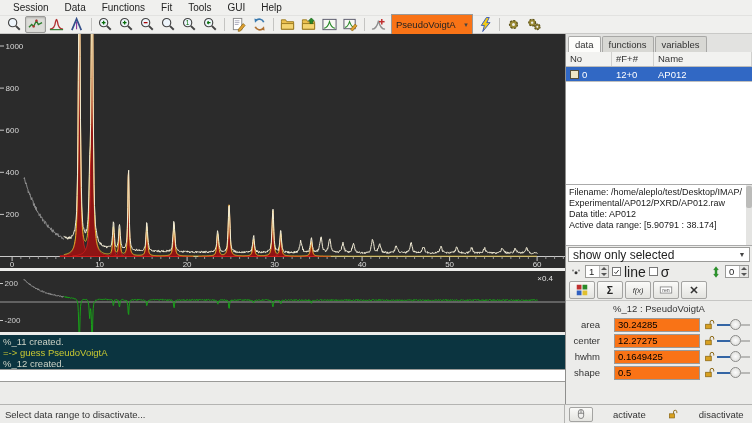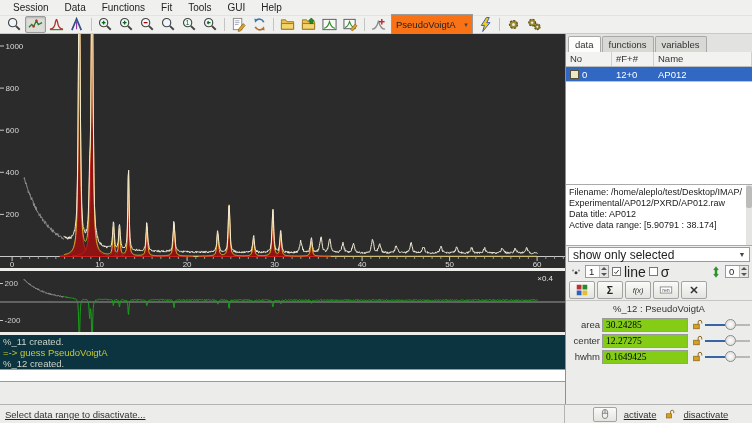--- a/index.html
+++ b/index.html
@@ -74,32 +74,32 @@
   .chk-label { font-size:14px; }
   .spacer { flex:1; }
 
   .btn-row { height:21px; flex:none; display:flex; align-items:center; gap:2px; padding:1px 3px; border-bottom:1px solid #c6c6c4; }
   .sb-btn { width:26px; height:18px; border:1px solid #a4a4a2; border-radius:2px; background:linear-gradient(#fafaf8,#e4e4e0); display:flex; align-items:center; justify-content:center; }
 
   .func-panel { flex:1; display:flex; flex-direction:column; padding-top:2px; min-height:0; }
   .func-title { text-align:center; font-size:9.5px; color:#333; height:14px; flex:none; }
   .param-row { height:16px; display:flex; align-items:center; gap:2px; padding:0 2px; flex:none; }
   .param-label { width:32px; text-align:right; font-size:9.5px; color:#333; flex:none; }
-  .param-input { width:86px; height:14px; border:1px solid #9a9a98; background:#84cc16; font-size:9.5px; padding:0 3px; outline:none; flex:none; font-family:Liberation Serif, serif; }
+  .param-input { width:86px; height:14px; border:1px solid #9a9a98; background:#f97316; font-size:9.5px; padding:0 3px; outline:none; flex:none; font-family:Liberation Sans, sans-serif;margin-left:12px; }
   .param-lock { width:13px; height:13px; flex:none; display:flex; align-items:center; justify-content:center; }
   .param-slider { flex:1; height:13px; position:relative; }
   .param-slider .track-l { position:absolute; top:6px; left:0; height:2px; background:#3465a4; }
   .param-slider .track-r { position:absolute; top:6px; right:0; height:2px; background:#b8b8b6; }
   .param-slider .handle { position:absolute; top:1px; width:11px; height:11px; border-radius:50%; background:radial-gradient(#fcfcfc,#d8d8d4); border:1px solid #8a8a88; }
 
   
-  .statusbar { height:19px; flex:none; display:flex; background:#ececea; border-top:1px solid #b4b4b2; align-items:center;text-decoration:underline; }
+  .statusbar { height:19px; flex:none; display:flex; background:#ececea; border-top:1px solid #b4b4b2; align-items:center; }
   .status-left { width:564px; flex:none; padding-left:5px; font-size:9.5px; color:#333; }
   .status-div { width:1px; height:19px; background:#b4b4b2; }
-  .status-right { flex:1; display:flex; align-items:center; gap:7px; padding-left:4px; font-size:9.5px; color:#333;justify-content:center; }
+  .status-right { flex:1; display:flex; align-items:center; gap:20px; padding-left:4px; font-size:9.5px; color:#333; }
   .mouse-btn { width:24px; height:15px; border:1px solid #a4a4a2; border-radius:2px; background:linear-gradient(#fafaf8,#e4e4e0); display:flex; align-items:center; justify-content:center; }
 </style>
 </head>
 <body>
 
 <div class="window">
 
 
   <div class="menubar" id="menubar">
       <div class="menu-item">Session</div>
@@ -547,20 +547,35 @@
                   <path d="M9.5 7 V4.2 a2.4 2.4 0 0 1 4.8 0 V6" fill="none" stroke="#8a6510" stroke-width="1.3"></path>
                 </svg>
               </span>
     <span class="param-slider">
       <span class="track-l" style="width: calc(55% - 5px);"></span>
                 <span class="track-r" style="width: calc(45% - 6px);"></span>
                 <span class="handle" style="left: calc(55% - 5px);"></span>
     </span>
   </div>
 
+  <div class="param-row">
+    <span class="param-label">shape</span>
+    <input class="param-input" value="0.5" style="">
+    <span class="param-lock lock-slot">
+                <svg width="12" height="12" viewBox="0 0 16 16">
+                  <rect x="3.5" y="7" width="7.5" height="6" fill="#d8a020" stroke="#8a6510"></rect>
+                  <path d="M9.5 7 V4.2 a2.4 2.4 0 0 1 4.8 0 V6" fill="none" stroke="#8a6510" stroke-width="1.3"></path>
+                </svg>
+              </span>
+    <span class="param-slider">
+      <span class="track-l" style="width: calc(55% - 5px);"></span>
+                <span class="track-r" style="width: calc(45% - 6px);"></span>
+                <span class="handle" style="left: calc(55% - 5px);"></span>
+    </span>
+  </div>
 </div>
       </div>
     </div>
   </div>
 
   <div class="statusbar">
     <div class="status-left">Select data range to disactivate...</div>
     <div class="status-div"></div>
     <div class="status-right">
       <span class="mouse-btn" id="mouse-btn">

